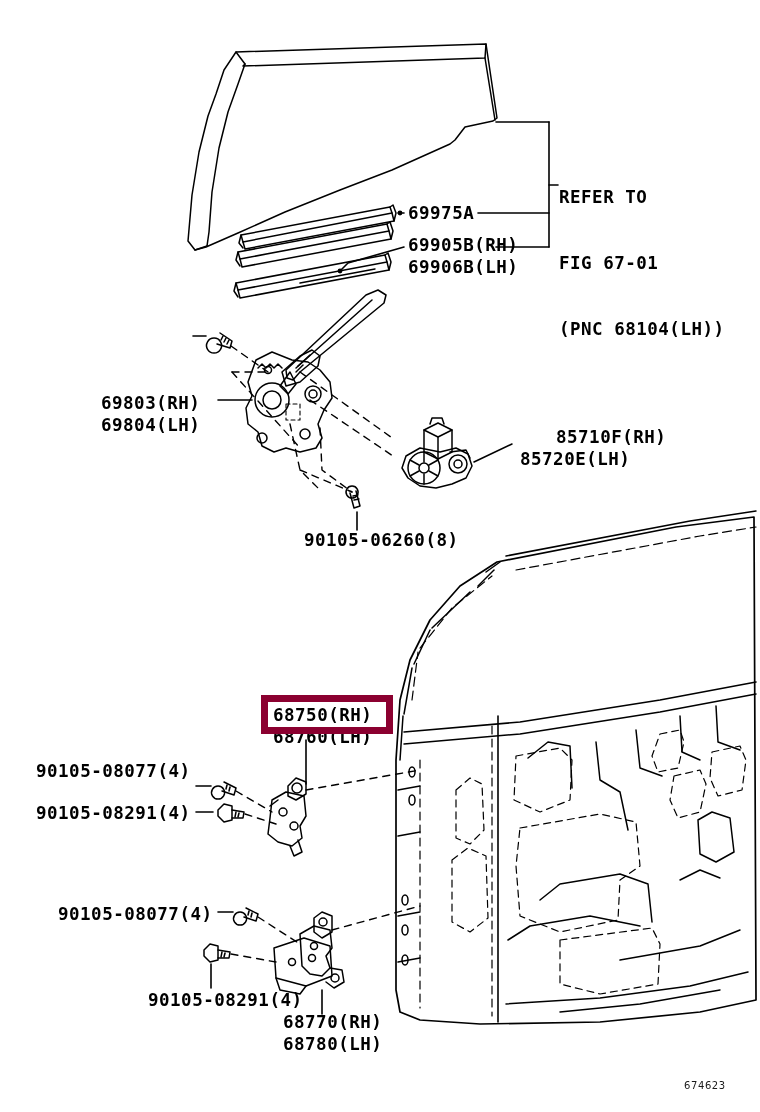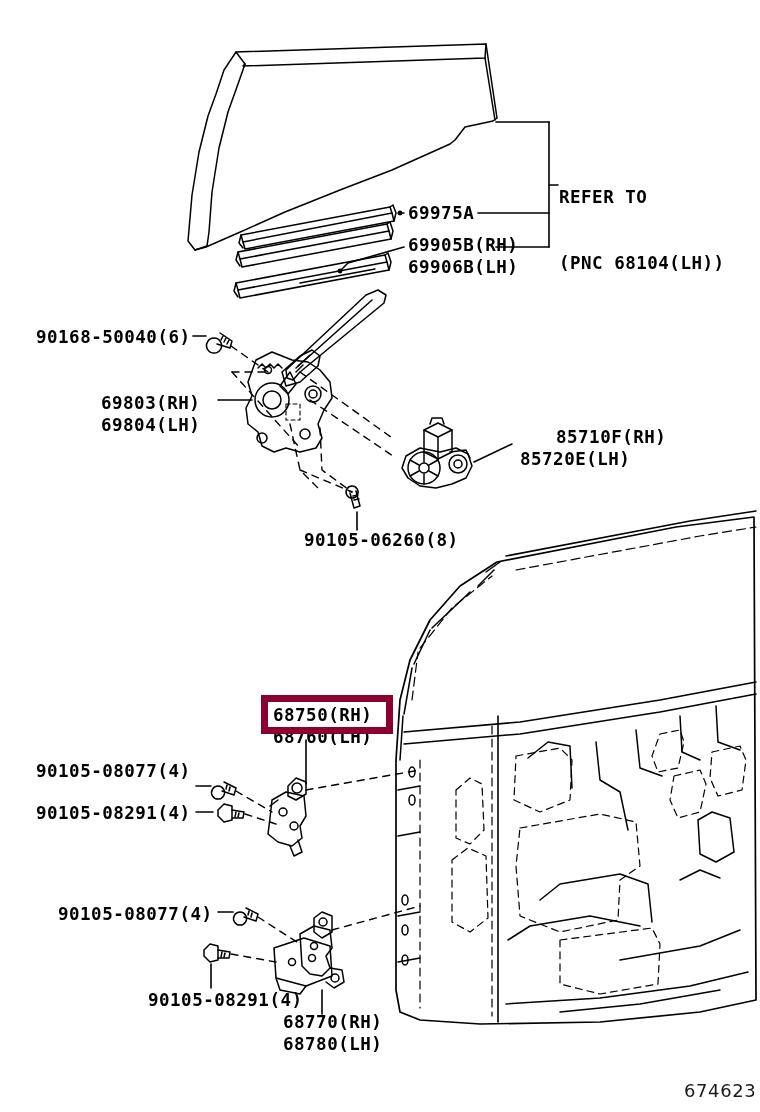--- a/index.html
+++ b/index.html
@@ -34,21 +34,21 @@
   }
   #hl-mask{
     position:absolute;background:#fff;z-index:35;
   }
   #lbl-68750{z-index:38;}
   #lbl-68760{z-index:30;}
 
   #footer-id{
     position:absolute;
     font-family:"DejaVu Sans","Liberation Sans",sans-serif;
-    font-size:18px;
+    font-size:10px;
     font-weight:normal;
     color:#1a1a1a;
     letter-spacing:0.6px;
   }
 </style>
 </head>
 <body>
 
 <div id="stage">
 
@@ -331,29 +331,29 @@
         <path d="M 225 953 L 224 957"></path>
       </g>
       <path d="M 211 964 L 211 988" stroke-width="1.6"></path>
       <path d="M 231 954 L 276 962" stroke-dasharray="7 6" stroke-width="1.4"></path>
 
     </g>
   </svg>
 
   <div class="lbl" id="refer-note" style="left:559px;top:142px;">
     <div>REFER TO</div>
+    <div>FIG 67-01</div>
     <div>(PNC 68104(LH))</div>
   </div>
 
   <div class="lbl" style="left:408px;top:202px;">69975A</div>
 
   <div class="lbl" style="left:408px;top:234px;">69905B(RH)</div>
   <div class="lbl" style="left:408px;top:256px;">69906B(LH)</div>
 
-  <div class="lbl" style="left:36px;top:326px;">90168-50040(6)</div>
 
   <div class="lbl" style="left:101px;top:392px;">69803(RH)</div>
   <div class="lbl" style="left:101px;top:414px;">69804(LH)</div>
 
   <div class="lbl" style="left:520px;top:426px;margin-left:36px;">85710F(RH)</div>
   <div class="lbl" style="left:520px;top:448px;">85720E(LH)</div>
 
   <div class="lbl" style="left:304px;top:529px;">90105-06260(8)</div>
 
   <div class="lbl" id="lbl-68760" style="left:273px;top:726px;">68760(LH)</div>

